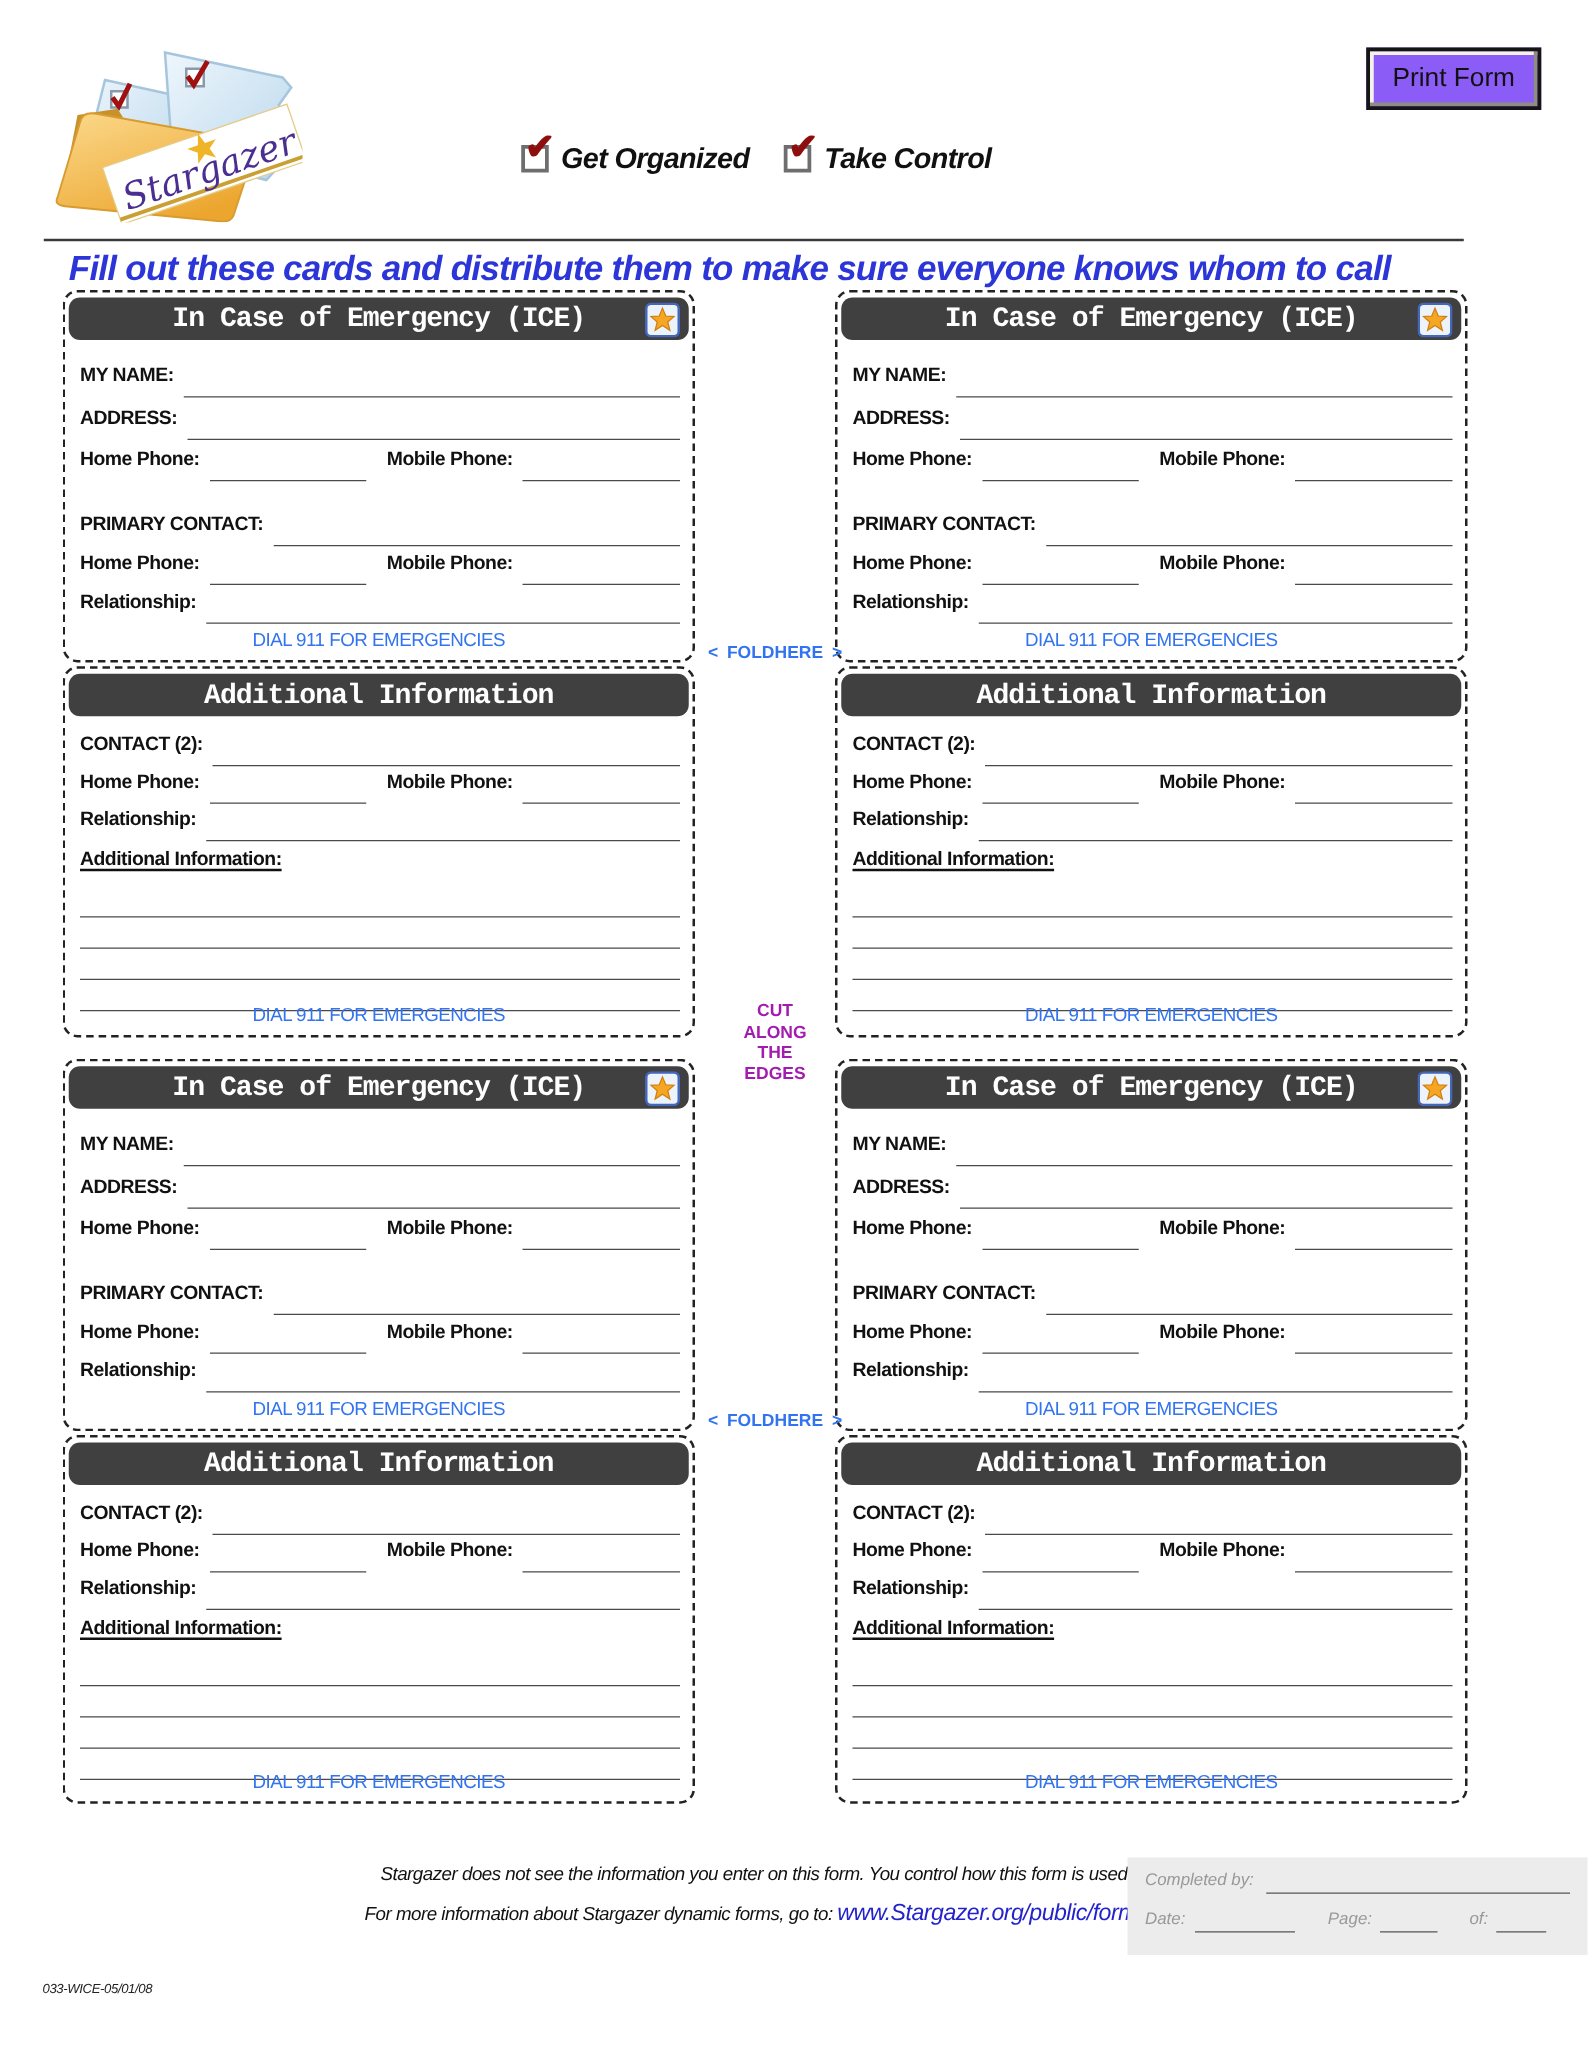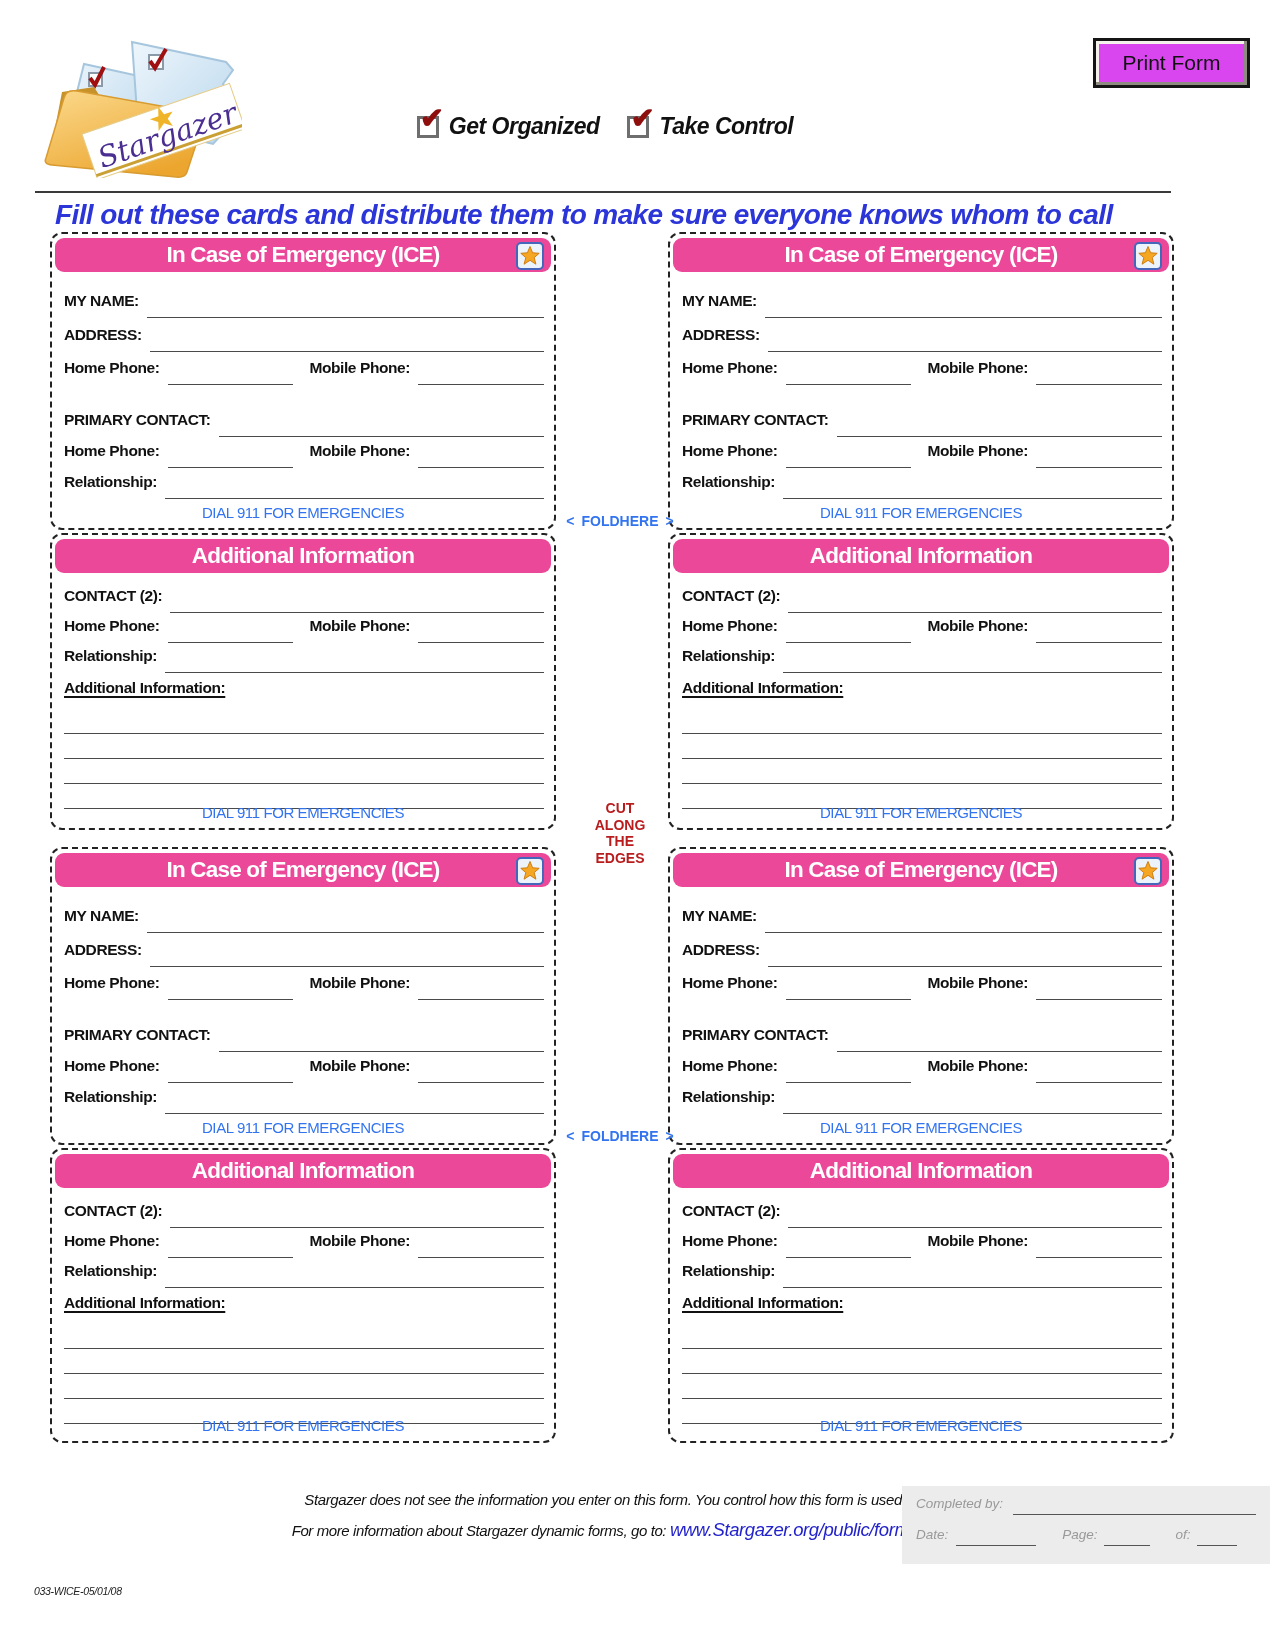--- a/index.html
+++ b/index.html
@@ -10,22 +10,22 @@
   }
 
   
   .logo { position:absolute; left:36px; top:26px; width:206px; height:152px; }
   .doc-title {
     position:absolute; left:245px; top:42px; width:720px; text-align:center;
     font-size:41px; font-weight:bold; letter-spacing:-1.5px;
     text-decoration:underline; text-decoration-thickness:3px; text-underline-offset:7px;
   }
   .print-btn {
-    position:absolute; left:1093px; top:38px; width:157px; height:50px;
-    background:#d946ef; border:3px solid #151515;
+    position:absolute; left:1093px; top:38px; width:140px; height:50px;
+    background:#8b5cf6; border:3px solid #151515;
     box-shadow: inset -3px -3px 0 #8f8c82, inset 3px 3px 0 #f4f2ea;
     font-family:"Liberation Sans", sans-serif; font-size:21px; color:#111; cursor:pointer;
   }
   .taglines { position:absolute; left:245px; top:113px; width:720px; text-align:center;
     font-size:23px; font-style:italic; font-weight:600; letter-spacing:-0.5px; }
   .tag { display:inline-flex; align-items:center; margin:0 11px; }
   .checkbox { display:inline-block; width:22px; height:22px; border:3px solid #6e6e6e;
     background:#fff; position:relative; margin-right:10px; }
   .check { position:absolute; left:0px; top:-15px; font-size:29px; font-weight:bold;
     color:#8e0e0e; font-style:normal; line-height:1; }
@@ -39,23 +39,23 @@
     background:#fff; }
   #card-ice-1 { left:50px;  top:232px;  height:298px; }
   #card-add-1 { left:50px;  top:533px;  height:297px; }
   #card-ice-2 { left:668px; top:232px;  height:298px; }
   #card-add-2 { left:668px; top:533px;  height:297px; }
   #card-ice-3 { left:50px;  top:847px;  height:298px; }
   #card-add-3 { left:50px;  top:1148px; height:295px; }
   #card-ice-4 { left:668px; top:847px;  height:298px; }
   #card-add-4 { left:668px; top:1148px; height:295px; }
 
-  .card-head { height:34px; margin:4px 3px 0 3px; background:#ec4899; border-radius:9px;
+  .card-head { height:34px; margin:4px 3px 0 3px; background:#404040; border-radius:9px;
     color:#fff; display:flex; align-items:center; justify-content:center;
-    font-size:22.5px; font-weight:bold; letter-spacing:-0.8px; position:relative; }
+    font-size:22.5px; font-weight:bold; letter-spacing:-0.8px; position:relative;font-family:Liberation Mono, monospace; }
   .head-icon { position:absolute; right:7px; top:4px; width:28px; height:28px; }
 
   .row { display:flex; align-items:flex-end; padding:0 10px 0 12px; }
   .lbl { font-weight:bold; font-size:15.5px; letter-spacing:-0.4px; white-space:nowrap;
     line-height:19px; }
   .line { flex:1; border-bottom:1.6px solid #4a4a4a; height:12px;
     transform:translateY(8px); margin-left:8px; }
   .row .ml { margin-left:16px; }
   .ul { text-decoration:underline; text-decoration-thickness:2px; text-underline-offset:3px; }
   .mt19{margin-top:19px} .mt15{margin-top:15px} .mt14{margin-top:14px}
@@ -65,21 +65,21 @@
   .blank.first { margin-top:12px; }
   .dial { position:absolute; left:0; right:0; bottom:7px; text-align:center;
     color:#3274f0; font-weight:normal; font-size:15px; letter-spacing:-0.4px; }
 
   
   .fold { position:absolute; left:574px; width:92px; display:flex; align-items:center;
     justify-content:center; gap:7px; color:#3274f0; font-weight:bold; font-size:14px; }
   #fold-1 { top:513px; } #fold-2 { top:1128px; }
   .fold-words { display:flex; flex-direction:row; align-items:center; line-height:15px; }
   .cut { position:absolute; left:572px; top:800px; width:96px; text-align:center;
-    color:#b91c1c; font-weight:bold; font-size:14px; line-height:16.5px; }
+    color:#a21caf; font-weight:bold; font-size:14px; line-height:16.5px; }
 
   
   .privacy { position:absolute; left:0; top:1491px; width:1210px; text-align:center;
     font-style:italic; font-size:15px; letter-spacing:-0.4px; }
   .moreinfo { position:absolute; left:0; top:1519px; width:1210px; text-align:center;
     font-style:italic; font-size:15px; letter-spacing:-0.4px; }
   .moreinfo .link { font-size:18.5px; color:#2323cc; }
   .completed-box { position:absolute; left:902px; top:1486px; width:368px; height:78px;
     background:#ececec; padding:10px 14px 0 14px; color:#999;
     font-style:italic; font-size:13.5px; }

